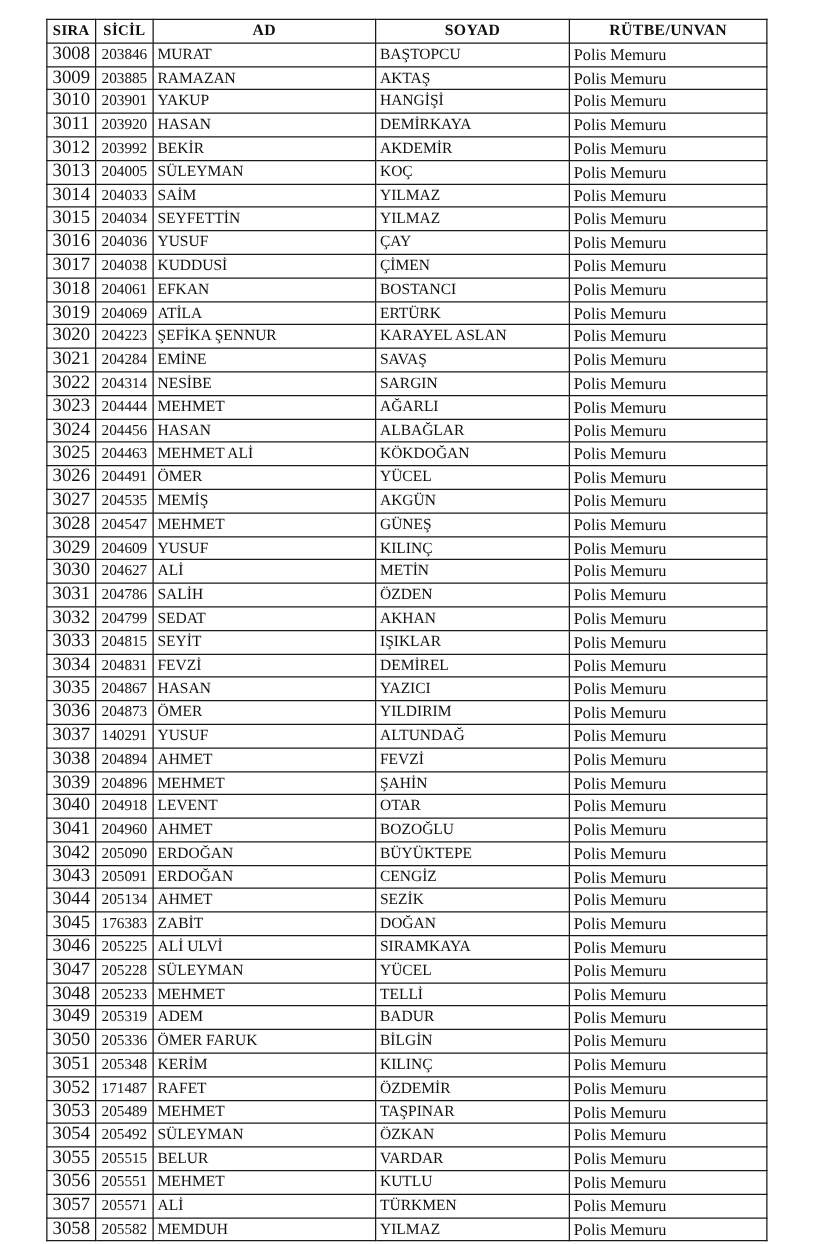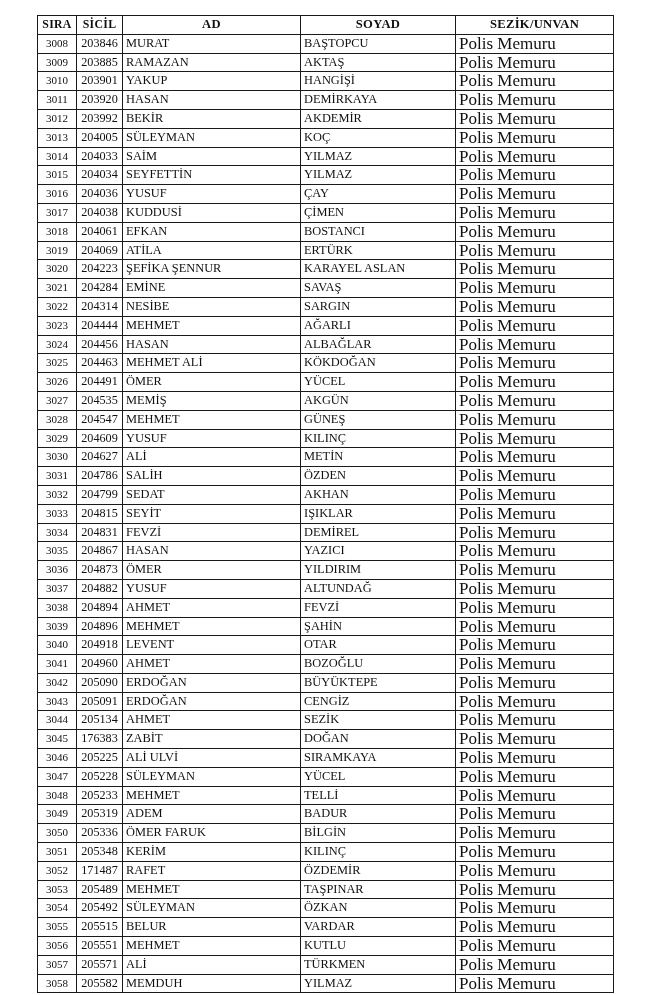--- a/index.html
+++ b/index.html
@@ -52,36 +52,36 @@
     font-weight: bold;
     letter-spacing: 0.3px;
     font-size: 12.6px;
   }
   table.roster thead th.h-sira,
   table.roster thead th.h-sicil {
     font-size: 11.8px;
   }
   td.cell-sira {
     text-align: center;
-    font-size: 11px;
+    font-size: 15px;
   }
   td.cell-sicil {
     text-align: center;
     font-size: 12.2px;
     font-family: Liberation Serif, serif;
   }
   td.cell-ad,
   td.cell-soyad {
     text-align: left;
     padding-left: 4px;
   }
   td.cell-rutbe {
     text-align: left;
     padding-left: 4px;
-    font-size: 17px;
+    font-size: 13px;
   }
   
   table.roster tbody tr:nth-child(odd) td { filter: none; }
 </style>
 </head>
 <body>
 
 <div id="sheet">
   <table class="roster">
     <colgroup>
@@ -90,21 +90,21 @@
       <col class="c-ad">
       <col class="c-soyad">
       <col class="c-rutbe">
     </colgroup>
     <thead>
       <tr>
         <th class="h-sira">SIRA</th>
         <th class="h-sicil">SİCİL</th>
         <th class="h-ad">AD</th>
         <th class="h-soyad">SOYAD</th>
-        <th class="h-rutbe">SEZİK/UNVAN</th>
+        <th class="h-rutbe">RÜTBE/UNVAN</th>
       </tr>
     </thead>
     <tbody id="roster-body">
         <tr>
           <td class="cell-sira">3008</td>
           <td class="cell-sicil">203846</td>
           <td class="cell-ad">MURAT</td>
           <td class="cell-soyad">BAŞTOPCU</td>
           <td class="cell-rutbe">Polis Memuru</td>
         </tr>
@@ -299,21 +299,21 @@
         </tr>
         <tr>
           <td class="cell-sira">3036</td>
           <td class="cell-sicil">204873</td>
           <td class="cell-ad">ÖMER</td>
           <td class="cell-soyad">YILDIRIM</td>
           <td class="cell-rutbe">Polis Memuru</td>
         </tr>
         <tr>
           <td class="cell-sira">3037</td>
-          <td class="cell-sicil">204882</td>
+          <td class="cell-sicil">140291</td>
           <td class="cell-ad">YUSUF</td>
           <td class="cell-soyad">ALTUNDAĞ</td>
           <td class="cell-rutbe">Polis Memuru</td>
         </tr>
         <tr>
           <td class="cell-sira">3038</td>
           <td class="cell-sicil">204894</td>
           <td class="cell-ad">AHMET</td>
           <td class="cell-soyad">FEVZİ</td>
           <td class="cell-rutbe">Polis Memuru</td>

